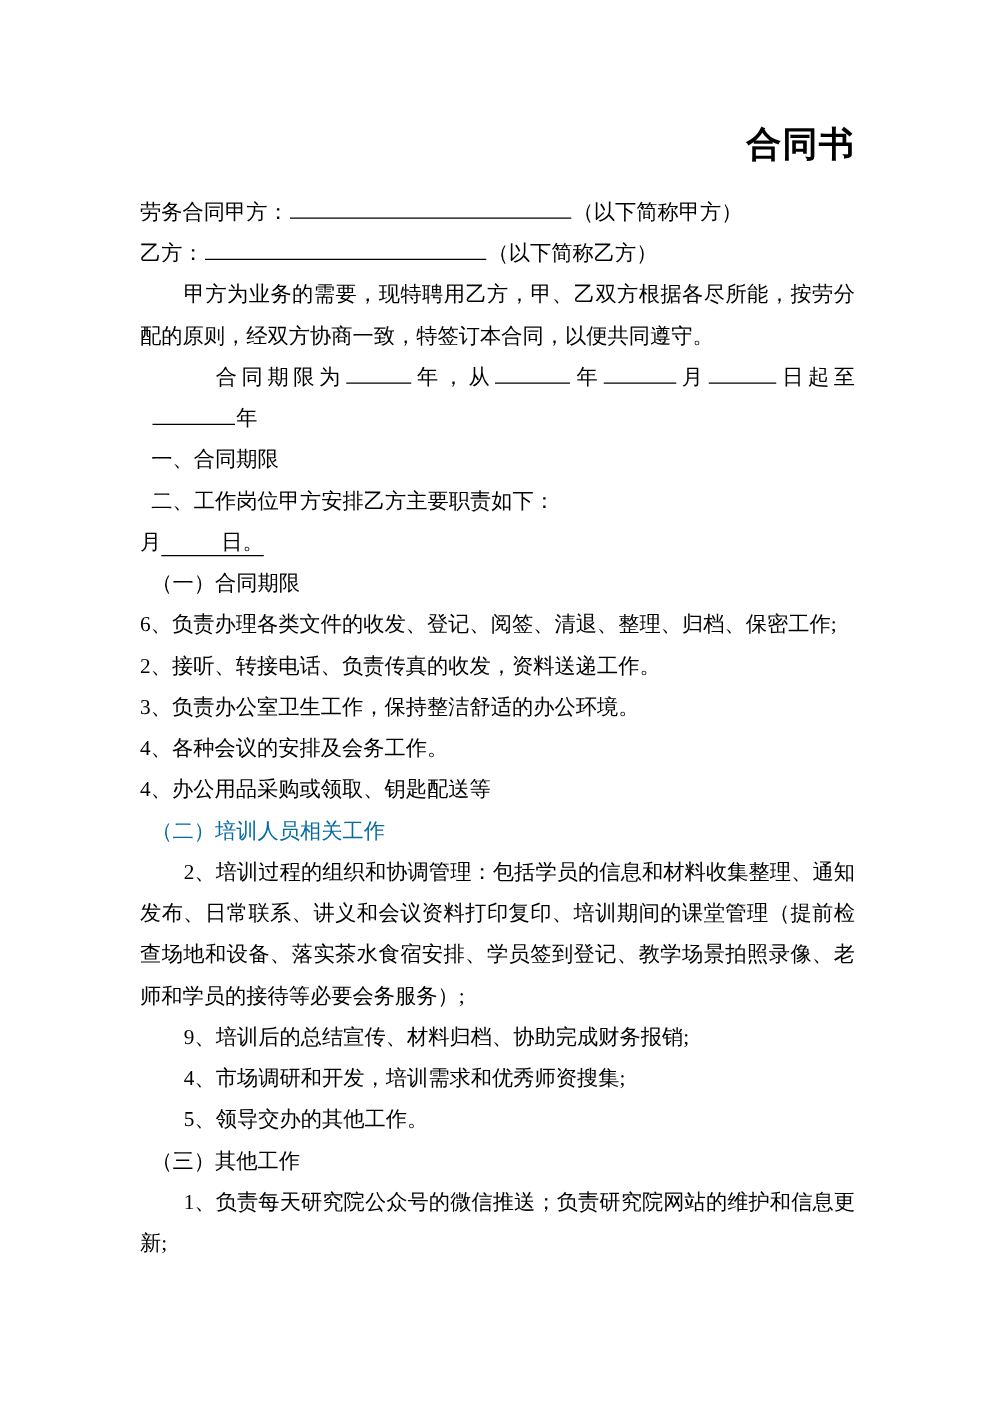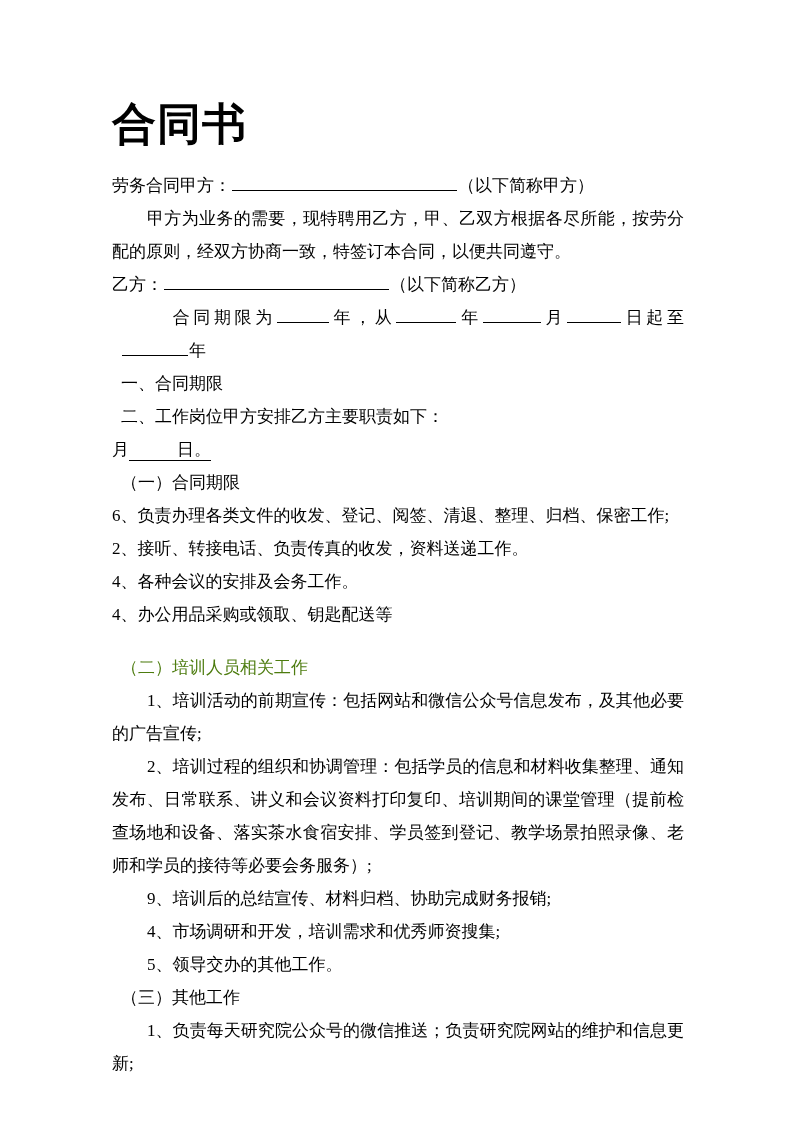--- a/index.html
+++ b/index.html
@@ -19,22 +19,22 @@
     overflow: hidden;
     box-sizing: border-box;
   }
   .doc-body {
     position: absolute;
     left: 112px;
     top: 0;
     width: 572px;
   }
   .doc-title {
-    text-align: left;
-    font-size: 44px;
+    text-align: right;
+    font-size: 28px;
     font-weight: bold;
     line-height: 1;
     margin: 0;
     padding-top: 103px;
     padding-bottom: 0;
     letter-spacing: 1px;
     font-family: "Liberation Serif", "DejaVu Serif", serif;
   }
   .para {
     font-size: 17px;
@@ -48,22 +48,21 @@
   .indent-2 {
     text-indent: 35px;
   }
   .indent-half {
     padding-left: 9px;
   }
   .first-block {
     margin-top: 22px;
   }
   .red {
-    color: #4d7c0f;
-    margin-top: 20px;
+    color: #0369a1;
   }
   .blank {
     display: inline-block;
     border-bottom: 1.2px solid #000000;
     vertical-align: baseline;
     height: 19px;
     margin: 0 1px;
   }
   .b-w225 { width: 225px; }
   .b-w225b { width: 225px; }
@@ -85,42 +84,42 @@
 </head>
 <body>
 
 <div class="page">
   <div class="doc-body">
 
     <h1 class="doc-title">合同书</h1>
 
     <p class="para first-block"><span>劳务合同甲方：</span><span class="blank b-w225"></span><span>（以下简称甲方）</span></p>
 
+    <p class="para"><span>乙方：</span><span class="blank b-w225b"></span><span>（以下简称乙方）</span></p>
+
     <p class="para indent-2">甲方为业务的需要，现特聘用乙方，甲、乙双方根据各尽所能，按劳分配的原则，经双方协商一致，特签订本合同，以便共同遵守。</p>
-
-    <p class="para"><span>乙方：</span><span class="blank b-w225b"></span><span>（以下简称乙方）</span></p>
 
     <p class="para indent-half"><span class="sp-w48"></span><span>合同期限为</span><span class="blank b-w52"></span><span>年，从</span><span class="blank b-w60"></span><span>年</span><span class="blank b-w58"></span><span>月</span><span class="blank b-w54"></span><span>日起至</span><span class="blank b-w66"></span><span>年</span></p>
 
     <p class="para indent-half">一、合同期限</p>
 
     <p class="para indent-half">二、工作岗位甲方安排乙方主要职责如下：</p>
 
     <p class="para"><span>月</span><span class="u-run nowrap"><span class="sp-w48"></span><span>日。</span></span></p>
 
     <p class="para indent-half">（一）合同期限</p>
 
     <p class="para">6、负责办理各类文件的收发、登记、阅签、清退、整理、归档、保密工作;</p>
     <p class="para">2、接听、转接电话、负责传真的收发，资料送递工作。</p>
+    <p class="para">3、负责办公室卫生工作，保持整洁舒适的办公环境。</p>
     <p class="para">4、各种会议的安排及会务工作。</p>
     <p class="para">4、办公用品采购或领取、钥匙配送等</p>
 
     <p class="para indent-half red">（二）培训人员相关工作</p>
 
-    <p class="para indent-2">1、培训活动的前期宣传：包括网站和微信公众号信息发布，及其他必要的广告宣传;</p>
     <p class="para indent-2">2、培训过程的组织和协调管理：包括学员的信息和材料收集整理、通知发布、日常联系、讲义和会议资料打印复印、培训期间的课堂管理（提前检查场地和设备、落实茶水食宿安排、学员签到登记、教学场景拍照录像、老师和学员的接待等必要会务服务）;</p>
     <p class="para indent-2">9、培训后的总结宣传、材料归档、协助完成财务报销;</p>
     <p class="para indent-2">4、市场调研和开发，培训需求和优秀师资搜集;</p>
     <p class="para indent-2">5、领导交办的其他工作。</p>
 
     <p class="para indent-half">（三）其他工作</p>
 
     <p class="para indent-2">1、负责每天研究院公众号的微信推送；负责研究院网站的维护和信息更新;</p>
 
   </div>

